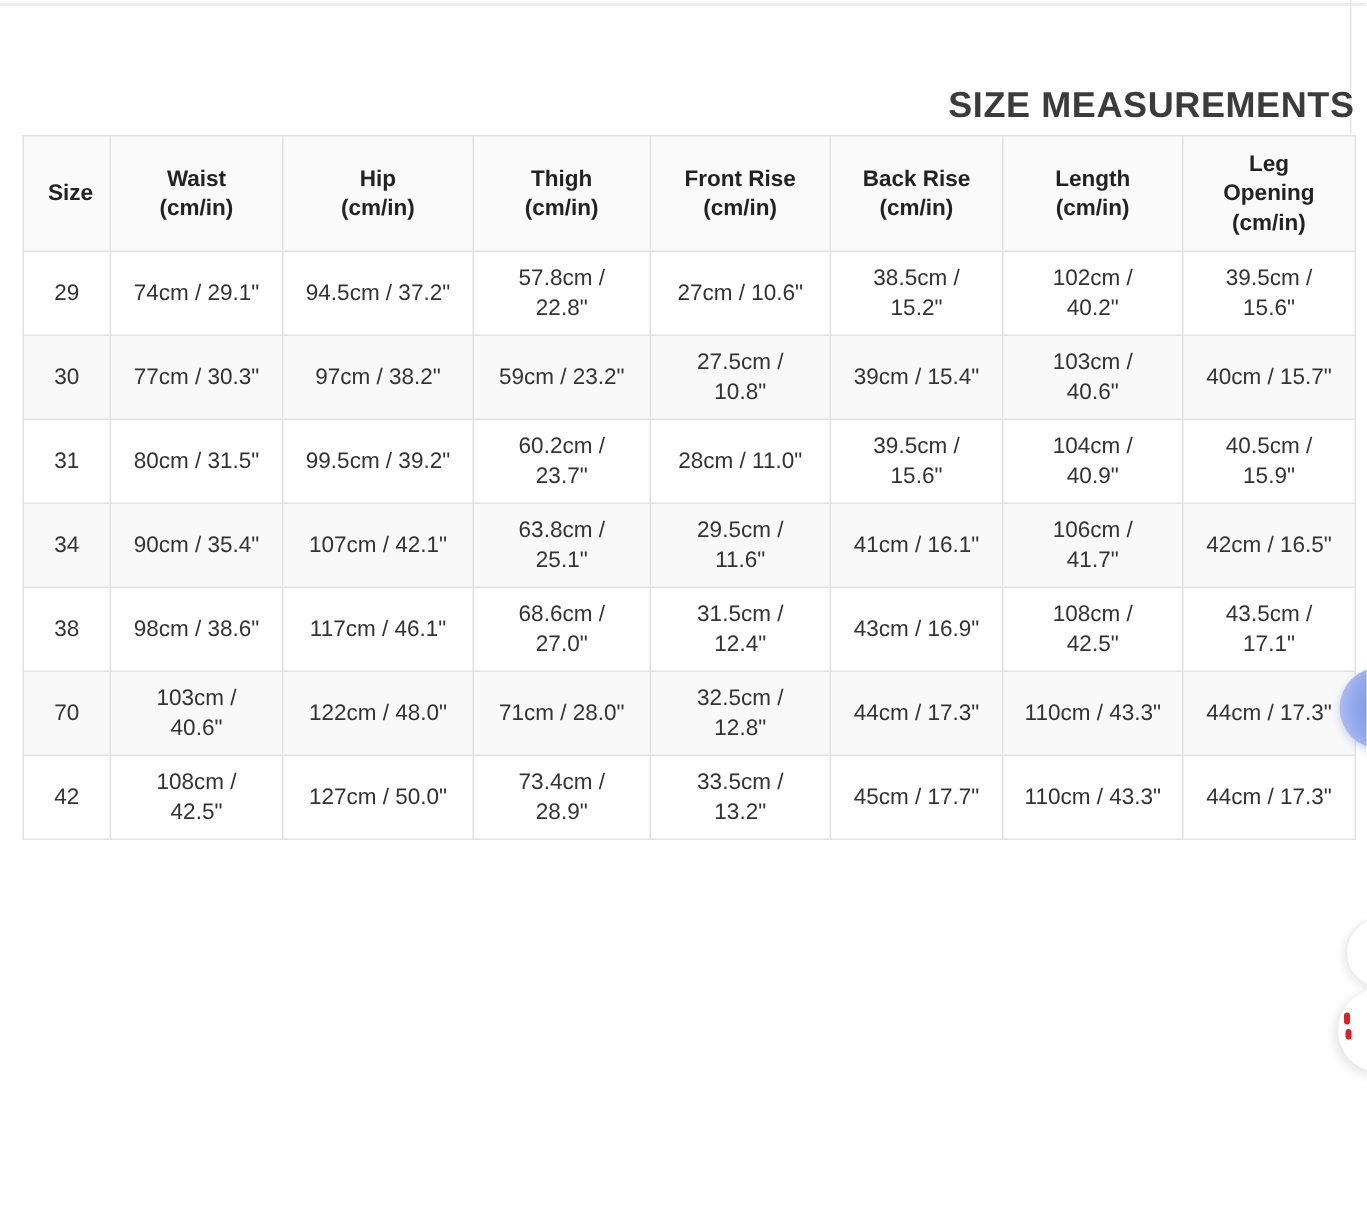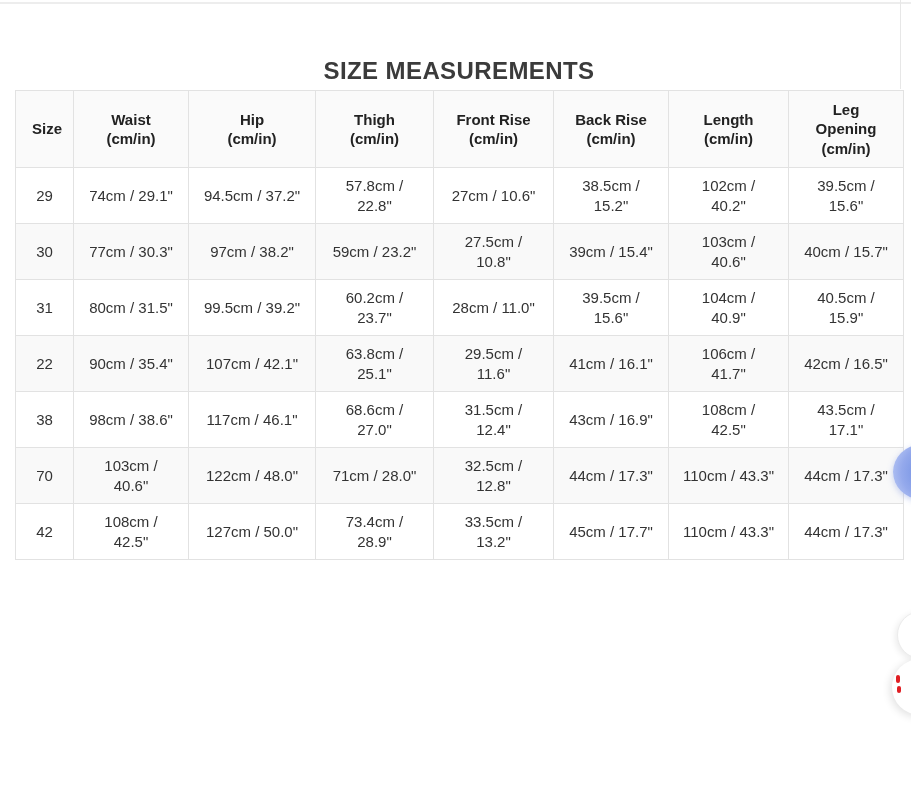--- a/index.html
+++ b/index.html
@@ -3,21 +3,21 @@
 <meta charset="utf-8">
 <style>
   html,body{margin:0;padding:0;}
   body{
     width:911px;height:810px;overflow:hidden;background:#ffffff;
     font-family:"Liberation Sans",sans-serif;position:relative;
   }
   .top-divider{position:absolute;top:2px;left:0;width:911px;height:2px;background:#ededed;}
   .right-divider{position:absolute;top:0;left:900px;width:1px;height:89px;background:#e7e7e7;}
   .page-title{
-    position:absolute;top:41px;left:15px;width:888px;text-align:center;
+    position:absolute;top:41px;left:15px;width:888px;text-align:right;
     font-size:24px;font-weight:bold;color:#3b3b3b;letter-spacing:0.4px;
   }
   table.size-table{
     position:absolute;top:90px;left:15px;width:888px;
     border-collapse:collapse;table-layout:fixed;
   }
   .size-table th,.size-table td{
     border:1px solid #e2e2e2;text-align:center;vertical-align:middle;
   }
   .size-table th{
@@ -136,21 +136,21 @@
         <td>31</td>
         <td>80cm / 31.5"</td>
         <td>99.5cm / 39.2"</td>
         <td>60.2cm / 23.7"</td>
         <td>28cm / 11.0"</td>
         <td>39.5cm / 15.6"</td>
         <td>104cm / 40.9"</td>
         <td>40.5cm / 15.9"</td>
       </tr>
       <tr>
-        <td>22</td>
+        <td>34</td>
         <td>90cm / 35.4"</td>
         <td>107cm / 42.1"</td>
         <td>63.8cm / 25.1"</td>
         <td>29.5cm / 11.6"</td>
         <td>41cm / 16.1"</td>
         <td>106cm / 41.7"</td>
         <td>42cm / 16.5"</td>
       </tr>
       <tr>
         <td>38</td>

